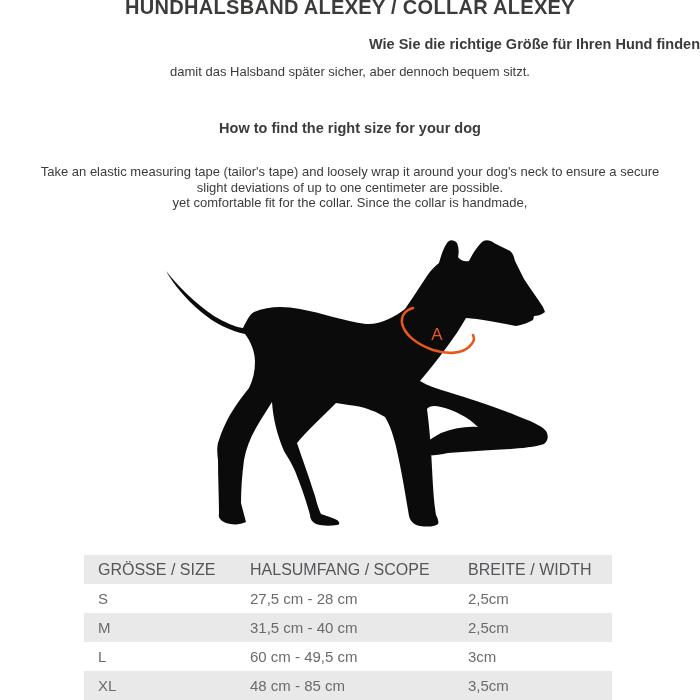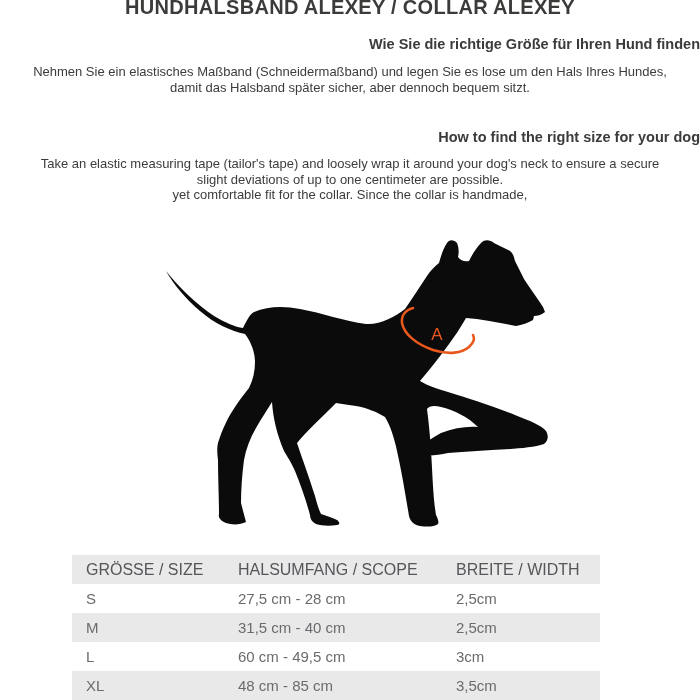--- a/index.html
+++ b/index.html
@@ -7,27 +7,27 @@
     position:relative;width:700px;height:700px;overflow:hidden;
     background:#fff;font-family:"Liberation Sans",sans-serif;color:#3b3b3a;
   }
   .centered{position:absolute;left:0;width:700px;text-align:center;}
   .title{
     top:-4px;font-size:20px;line-height:22px;font-weight:600;
     letter-spacing:0.3px;color:#3b3b3a;white-space:nowrap;
   }
   .sub-heading{font-size:14.5px;font-weight:700;color:#3b3b3a;}
   .sub-de{top:36px;text-align:right;}
-  .sub-en{top:129px;text-align:right;}
+  .sub-en{top:120px;}
   .para{font-size:13px;line-height:15.6px;color:#3c3c3b;}
   .para-de{top:64px;}
-  .para-en{top:156px;}
+  .para-en{top:164px;}
   .dog-svg{position:absolute;left:0;top:0;width:700px;height:700px;}
   .size-table{
-    position:absolute;left:72px;top:555px;width:528px;
+    position:absolute;left:84px;top:555px;width:528px;
     font-size:15px;color:#6a6b6e;
   }
   .t-row{
     display:grid;grid-template-columns:166px 218px 144px;
     height:29px;align-items:center;background:#fff;
   }
   .t-row.stripe{background:#e9e9e9;}
   .t-row.head{font-size:16px;color:#55565a;}
   .cell-size{padding-left:14px;}
   .collar-label{
@@ -37,21 +37,20 @@
 </head>
 <body>
 
 <div class="page">
 
   <div class="centered title">HUNDHALSBAND ALEXEY / COLLAR ALEXEY</div>
 
   <div class="centered sub-heading sub-de">Wie Sie die richtige Größe für Ihren Hund finden</div>
 
   <div class="centered para para-de">
-    <div>Nehmen Sie ein elastisches Maßband (Schneidermaßband) und legen Sie es lose um den Hals Ihres Hundes,</div>
     <div>damit das Halsband später sicher, aber dennoch bequem sitzt.</div>
   </div>
 
   <div class="centered sub-heading sub-en">How to find the right size for your dog</div>
 
   <div class="centered para para-en">
     <div>Take an elastic measuring tape (tailor's tape) and loosely wrap it around your dog's neck to ensure a secure</div>
     <div>slight deviations of up to one centimeter are possible.</div>
     <div>yet comfortable fit for the collar. Since the collar is handmade,</div>
   </div>

